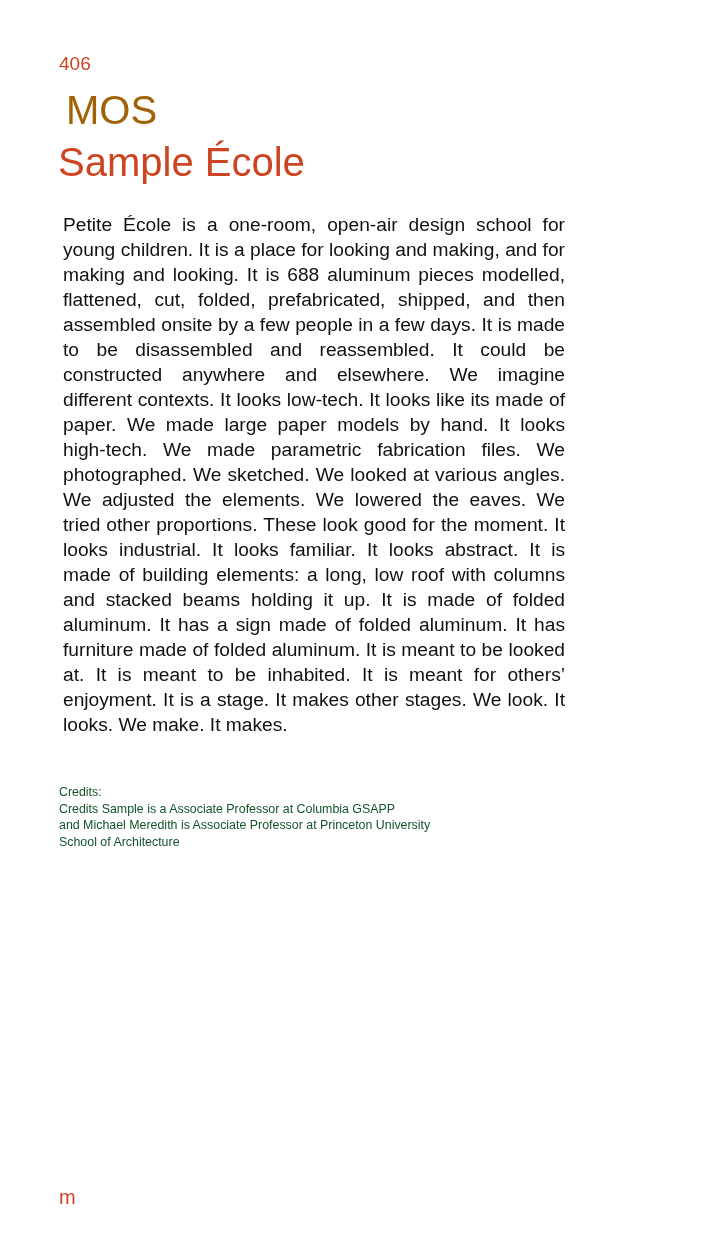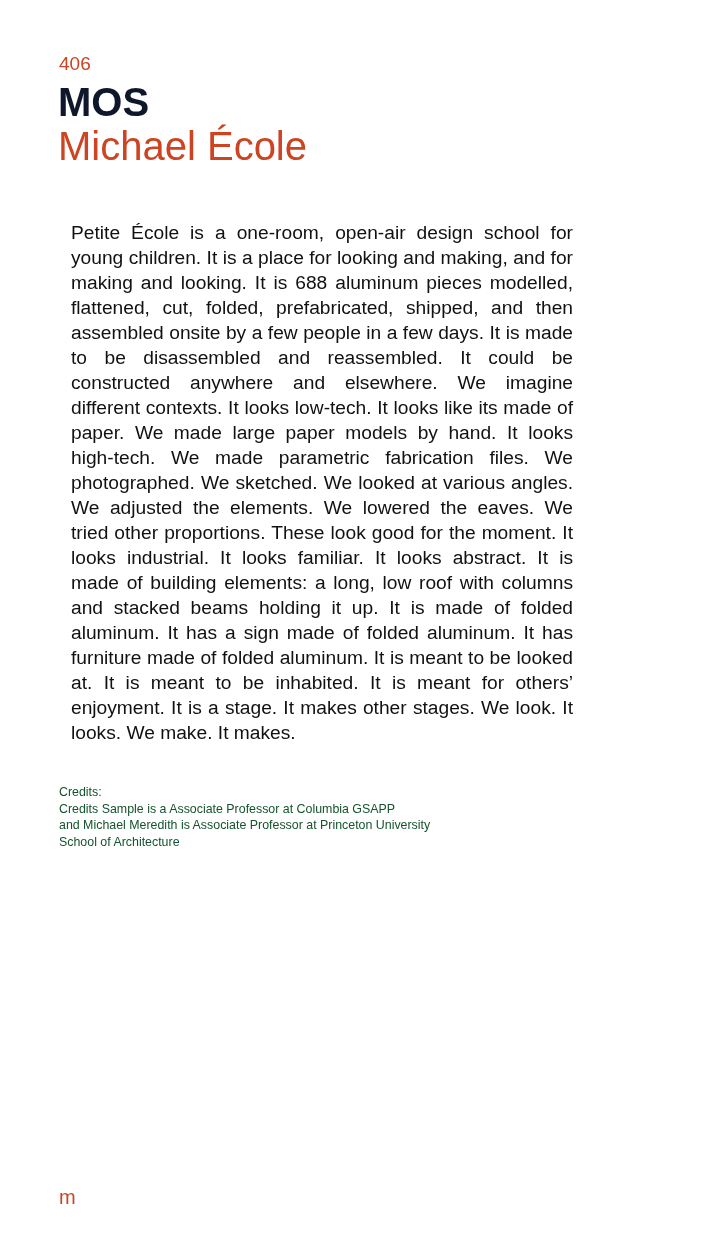--- a/index.html
+++ b/index.html
@@ -25,41 +25,41 @@
     font-weight: 500;
   }
   .title-block {
     position: absolute;
     left: 58px;
     top: 80px;
   }
   .title-author {
     font-size: 40px;
     line-height: 44px;
-    color: #0f172a;
-    margin: 0;
-    font-weight: bold;
+    color: #a16207;
+    margin: 8px;
+    font-weight: normal;
   }
   .title-project {
     font-size: 40px;
     line-height: 44px;
     color: #cc4422;
     margin: 0;
     font-weight: normal;
   }
   .body-text {
     position: absolute;
     left: 59px;
     top: 208px;
     width: 502px;
     font-size: 19.2px;
     line-height: 25px;
     text-align: justify;
     hyphens: manual;
-    margin: 12px;
+    margin: 4px;
     color: #111111;
   }
   .credits {
     position: absolute;
     left: 59px;
     top: 784px;
     width: 480px;
     font-size: 12.4px;
     line-height: 16.5px;
     color: #14532d;
@@ -77,21 +77,21 @@
     color: #cc4422;
   }
 </style>
 </head>
 <body>
 
 <div class="page-number">406</div>
 
 <div class="title-block">
   <h1 class="title-author">MOS</h1>
-  <h2 class="title-project">Michael École</h2>
+  <h2 class="title-project">Sample École</h2>
 </div>
 
 <p class="body-text">Petite École is a one-room, open-air design school for young children. It is a place for looking and mak­ing, and for making and looking. It is 688 aluminum pieces modelled, flattened, cut, folded, prefabricated, shipped, and then assembled onsite by a few peo­ple in a few days. It is made to be disassembled and reassembled. It could be constructed anywhere and elsewhere. We imagine different contexts. It looks low-tech. It looks like its made of paper. We made large paper models by hand. It looks high-tech. We made parametric fabrication files. We photographed. We sketched. We looked at various angles. We adjusted the elements. We lowered the eaves. We tried other proportions. These look good for the moment. It looks industrial. It looks familiar. It looks abstract. It is made of building elements: a long, low roof with columns and stacked beams holding it up. It is made of folded aluminum. It has a sign made of folded aluminum. It has furniture made of folded aluminum. It is meant to be looked at. It is meant to be inhabited. It is meant for others’ enjoyment. It is a stage. It makes other stages. We look. It looks. We make. It makes.</p>
 
 <div class="credits">
   <span class="credits-label">Credits:</span>
   <span class="credits-line">Credits Sample is a Associate Professor at Columbia GSAPP</span>
   <span class="credits-line">and Michael Meredith is Associate Professor at Princeton University</span>
   <span class="credits-line">School of Architecture</span>
 </div>

